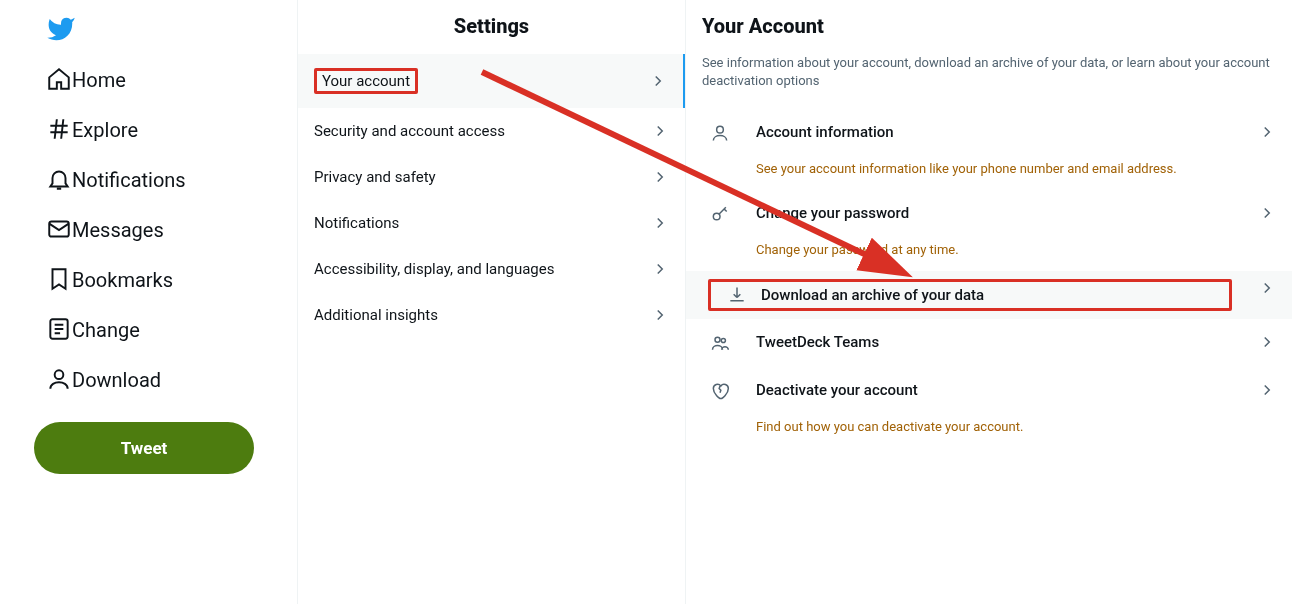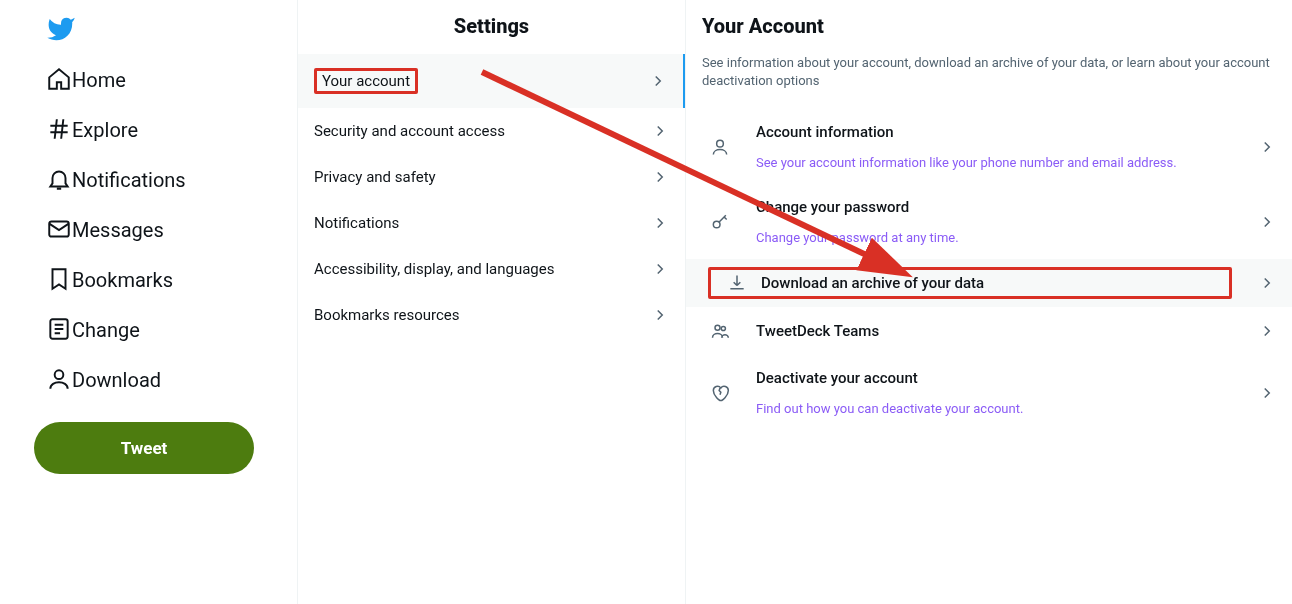--- a/index.html
+++ b/index.html
@@ -19,27 +19,27 @@
     .middle h2 { font-size:20px; font-weight:800; padding:14px 16px 16px;text-align:center; }
     .settings-item { display:flex; align-items:center; justify-content:space-between; padding:14px 16px; cursor:pointer; font-size:15px; color:#0f1419; }
     .settings-item.active { background:#f7f9f9; border-right:2px solid #1d9bf0; }
     .chevron { width:18px; height:18px; fill:none; stroke:#536471; stroke-width:2; }
     .highlight-box { border:3px solid #d93025; border-radius:2px; padding:1px 5px; display:inline-block; }
 
     
     .right { flex:1; position:relative; }
     .right h2 { font-size:20px; font-weight:800; padding:14px 16px 16px; }
     .right .desc { font-size:13px; color:#536471; padding:0 16px 20px; line-height:1.35; }
-    .detail-item { display:flex; align-items:center; gap:18px; padding:14px 16px; cursor:pointer; }
+    .detail-item { display:flex; align-items:flex-start; gap:18px; padding:14px 16px; cursor:pointer; }
     .detail-item.highlighted { background:#f7f9f9; }
     .detail-icon { width:36px; display:flex; justify-content:center; }
     .detail-icon svg { width:20px; height:20px; fill:none; stroke:#536471; stroke-width:1.8; }
     .detail-text { flex:1; }
     .detail-title { font-size:15px; font-weight:500; color:#0f1419; }
-    .detail-sub { font-size:13px; color:#8b5cf6; margin-top:14px; }
+    .detail-sub { font-size:13px; color:#a16207; margin-top:20px; }
     .detail-chevron { width:18px; height:18px; fill:none; stroke:#536471; stroke-width:2; }
     .highlight-wrap { border:3px solid #d93025; border-radius:2px; margin:0 8px 0 6px; padding:4px 2px 4px 50px; position:relative; }
     .highlight-wrap .detail-icon { position:absolute; left:8px; top:50%; transform:translateY(-50%); }
 
     
     .arrow-svg { position:absolute; left:-224px; top:52px; width:460px; height:244px; pointer-events:none; }
   </style>
 </head>
 <body>
 
@@ -126,21 +126,21 @@
           <path d="M9 6l6 6-6 6"></path>
         </svg>
     </div>
     <div class="settings-item">
       <span>Accessibility, display, and languages</span>
       <svg class="chevron" viewBox="0 0 24 24">
           <path d="M9 6l6 6-6 6"></path>
         </svg>
     </div>
     <div class="settings-item">
-      <span>Bookmarks resources</span>
+      <span>Additional insights</span>
       <svg class="chevron" viewBox="0 0 24 24">
           <path d="M9 6l6 6-6 6"></path>
         </svg>
     </div>
   </section>
 
   <section class="right">
     <h2>Your Account</h2>
     <p class="desc">See information about your account, download an archive of your data, or learn about your account deactivation options</p>
 

